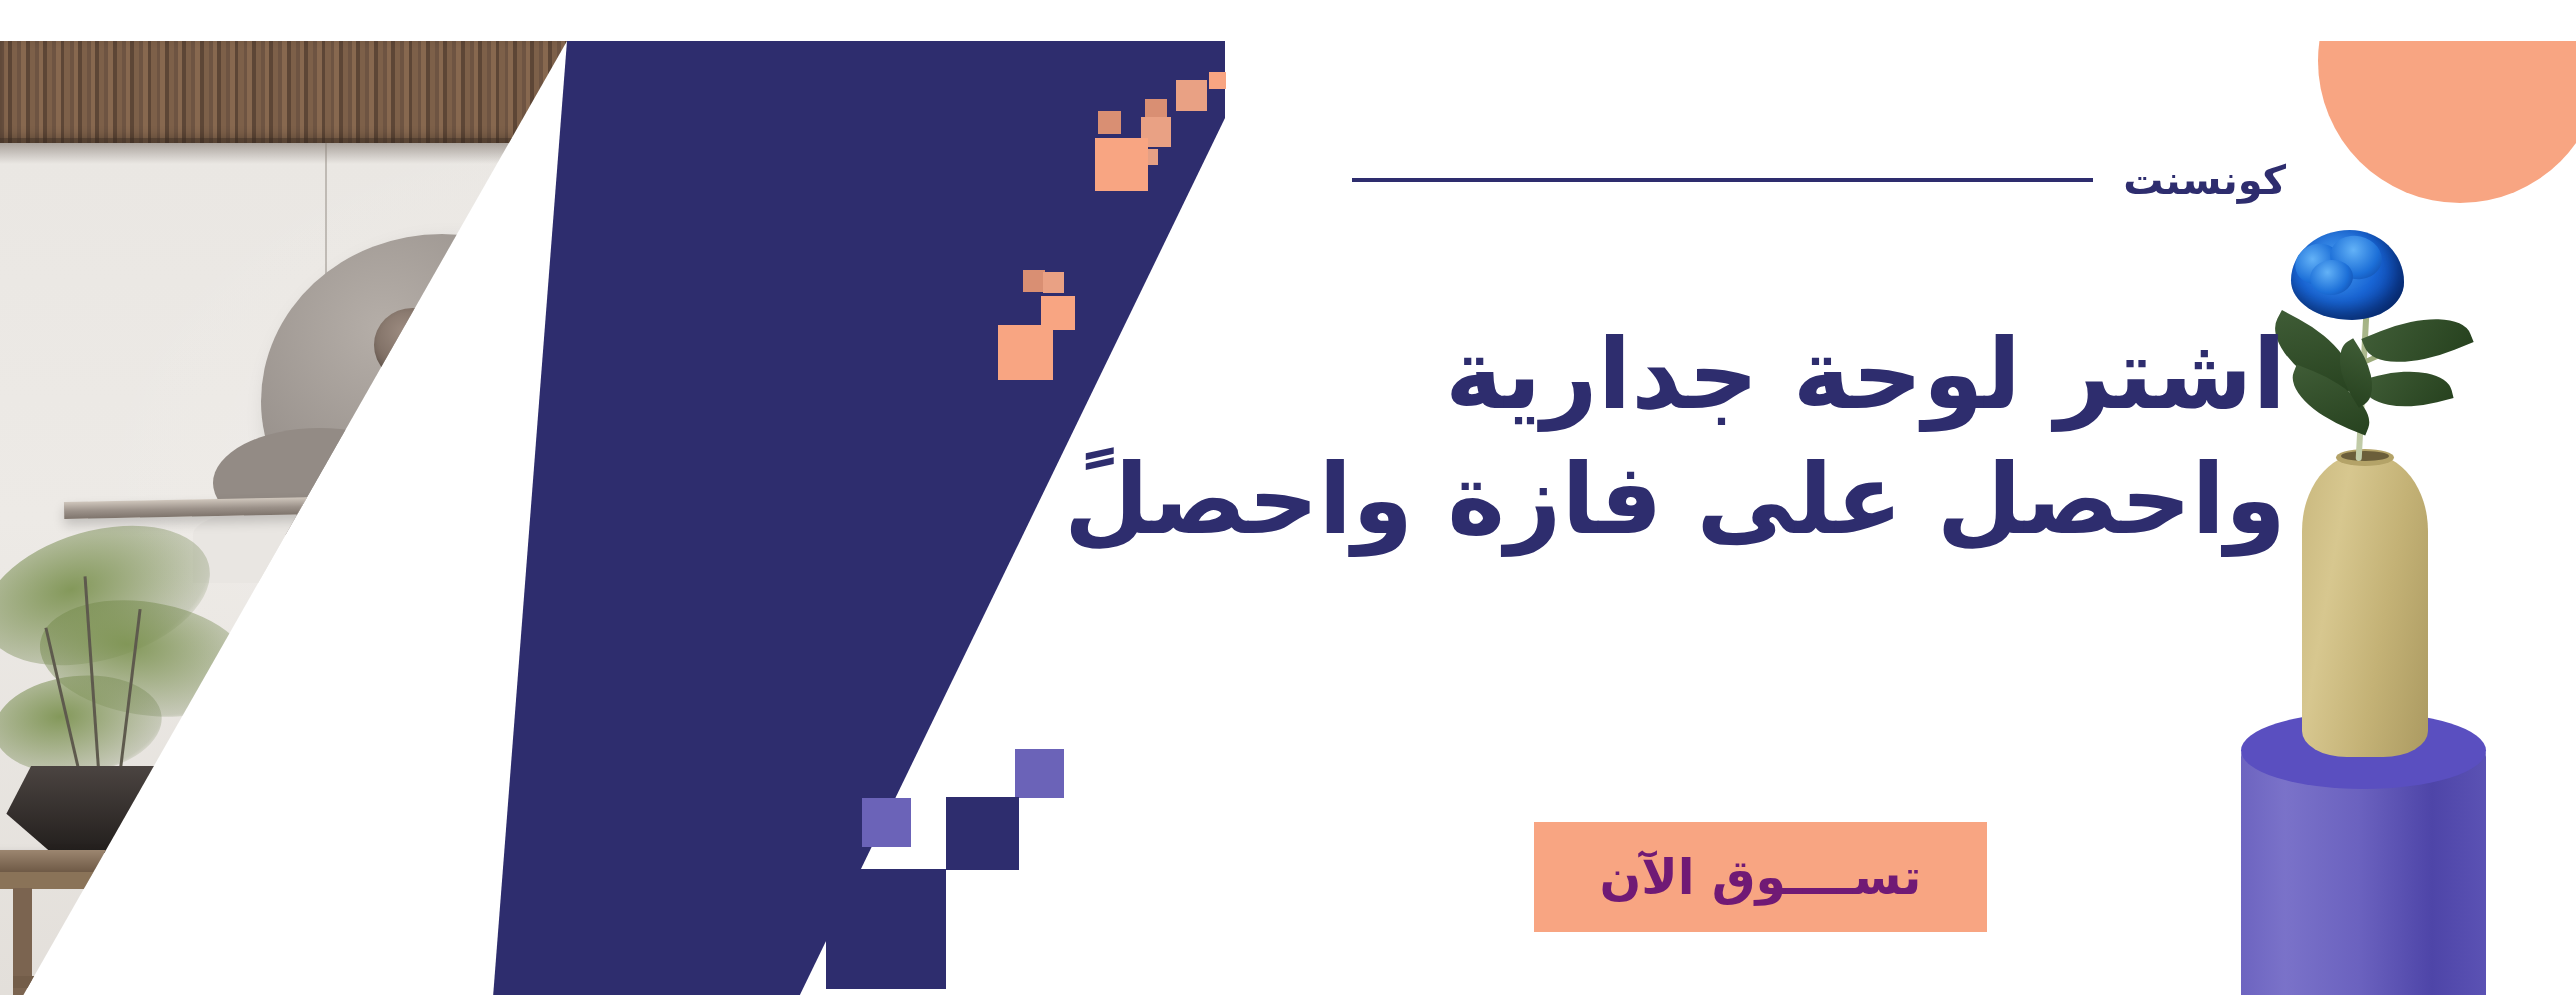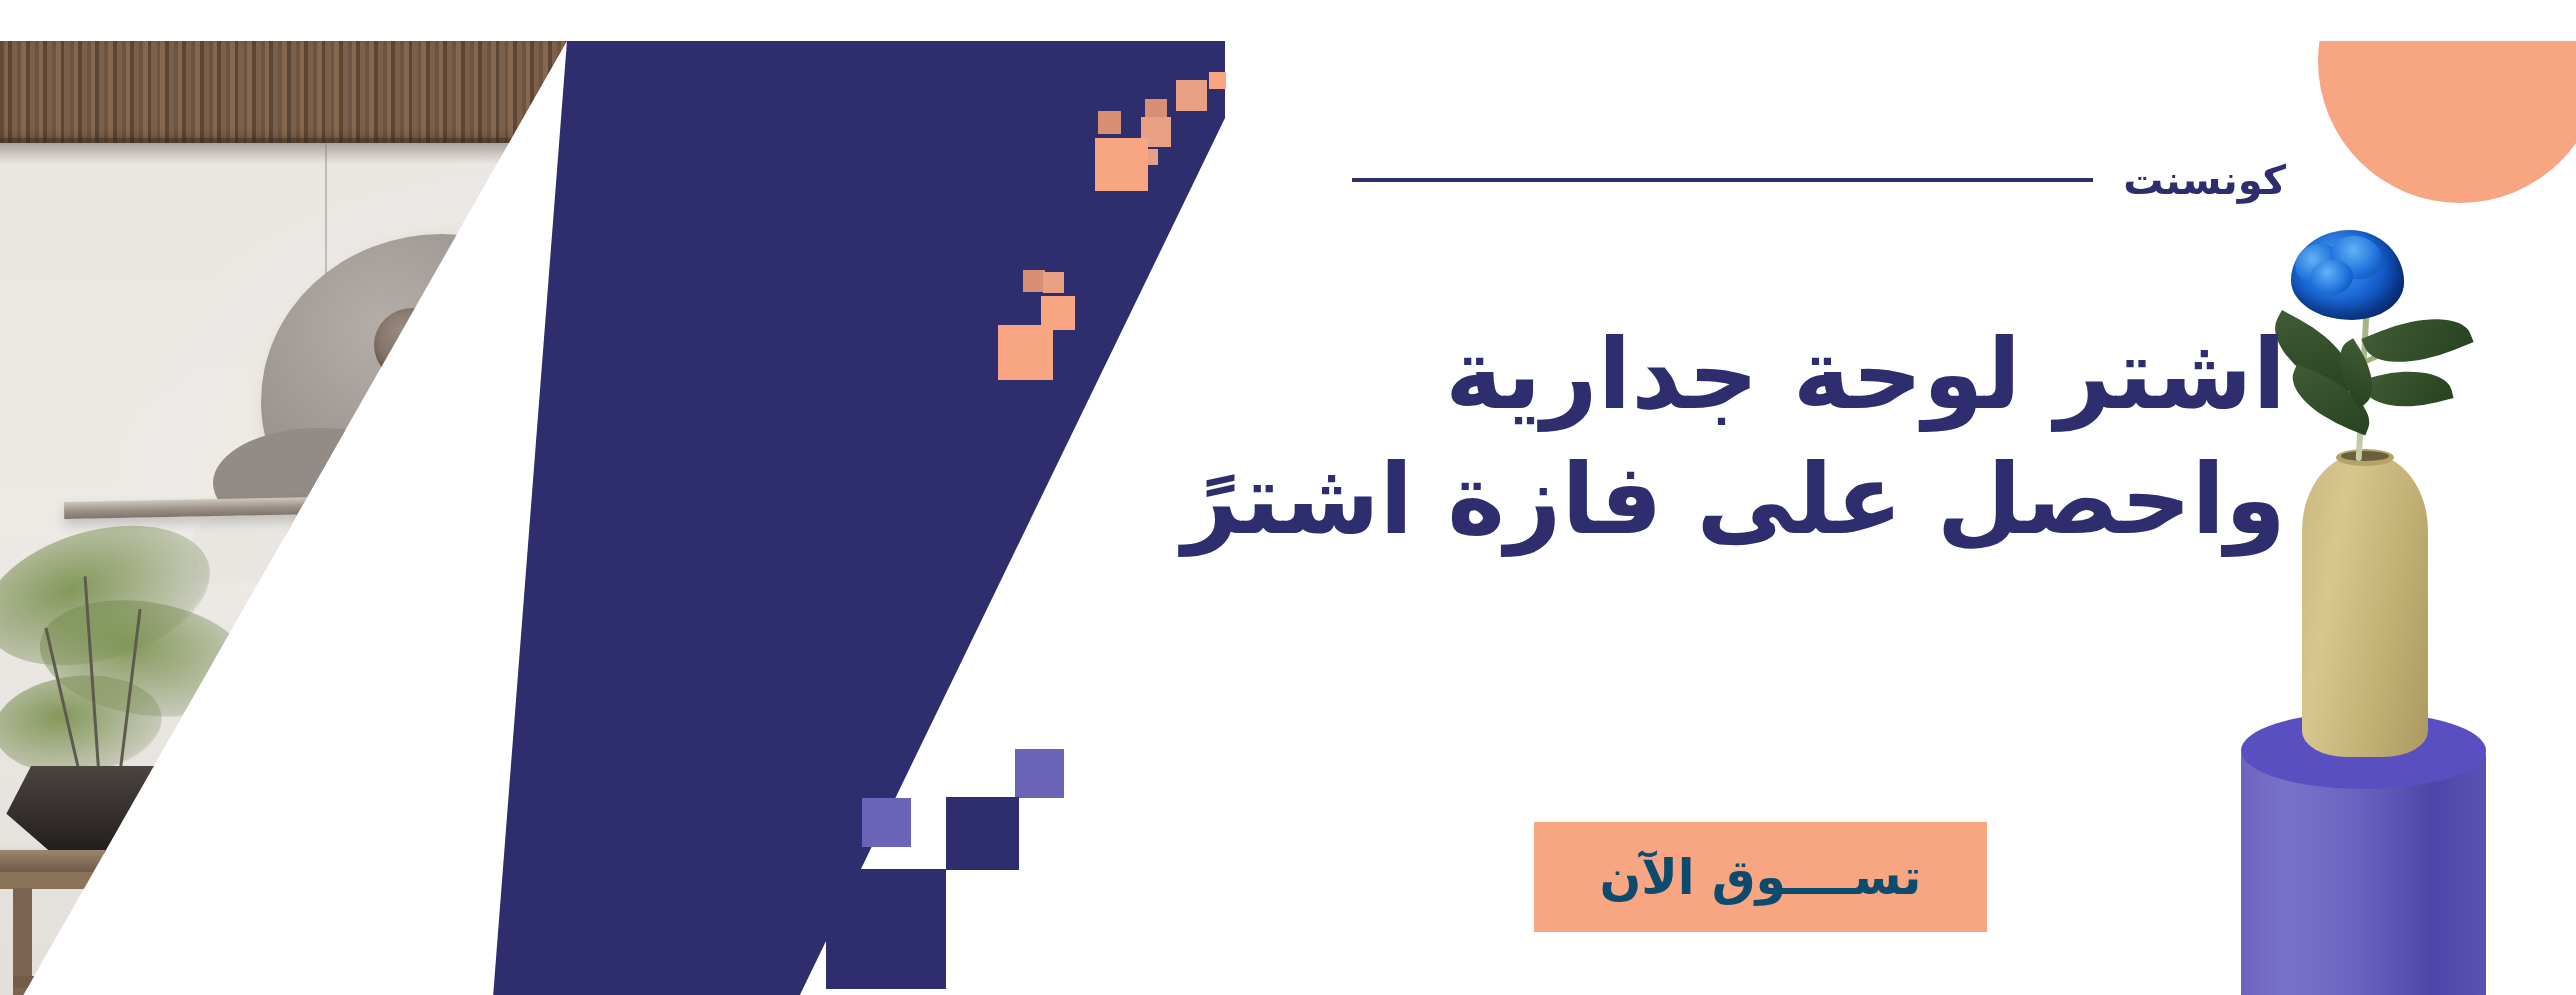--- a/index.html
+++ b/index.html
@@ -366,20 +366,20 @@
 
   <div class="content">
 
     <div class="brand-row">
       <div class="brand-name" style="color: rgb(46, 45, 110);">كونسنت</div>
       <div class="brand-rule" style="background: rgb(46, 45, 110);"></div>
     </div>
 
     <div class="headline" style="color: rgb(46, 45, 110);">
       <span class="ln">اشتر لوحة جدارية</span>
-      <span class="ln">واحصل على فازة اشترً</span>
-    </div>
-
-    <button class="cta" style="background: rgb(248, 165, 130); color: #0c4a6e;">تســــوق الآن</button>
+      <span class="ln">واحصل على فازة واحصلً</span>
+    </div>
+
+    <button class="cta" style="background: rgb(248, 165, 130); color: #701a75;">تســــوق الآن</button>
 
   </div>
 </div>
 
 
 </body></html>

